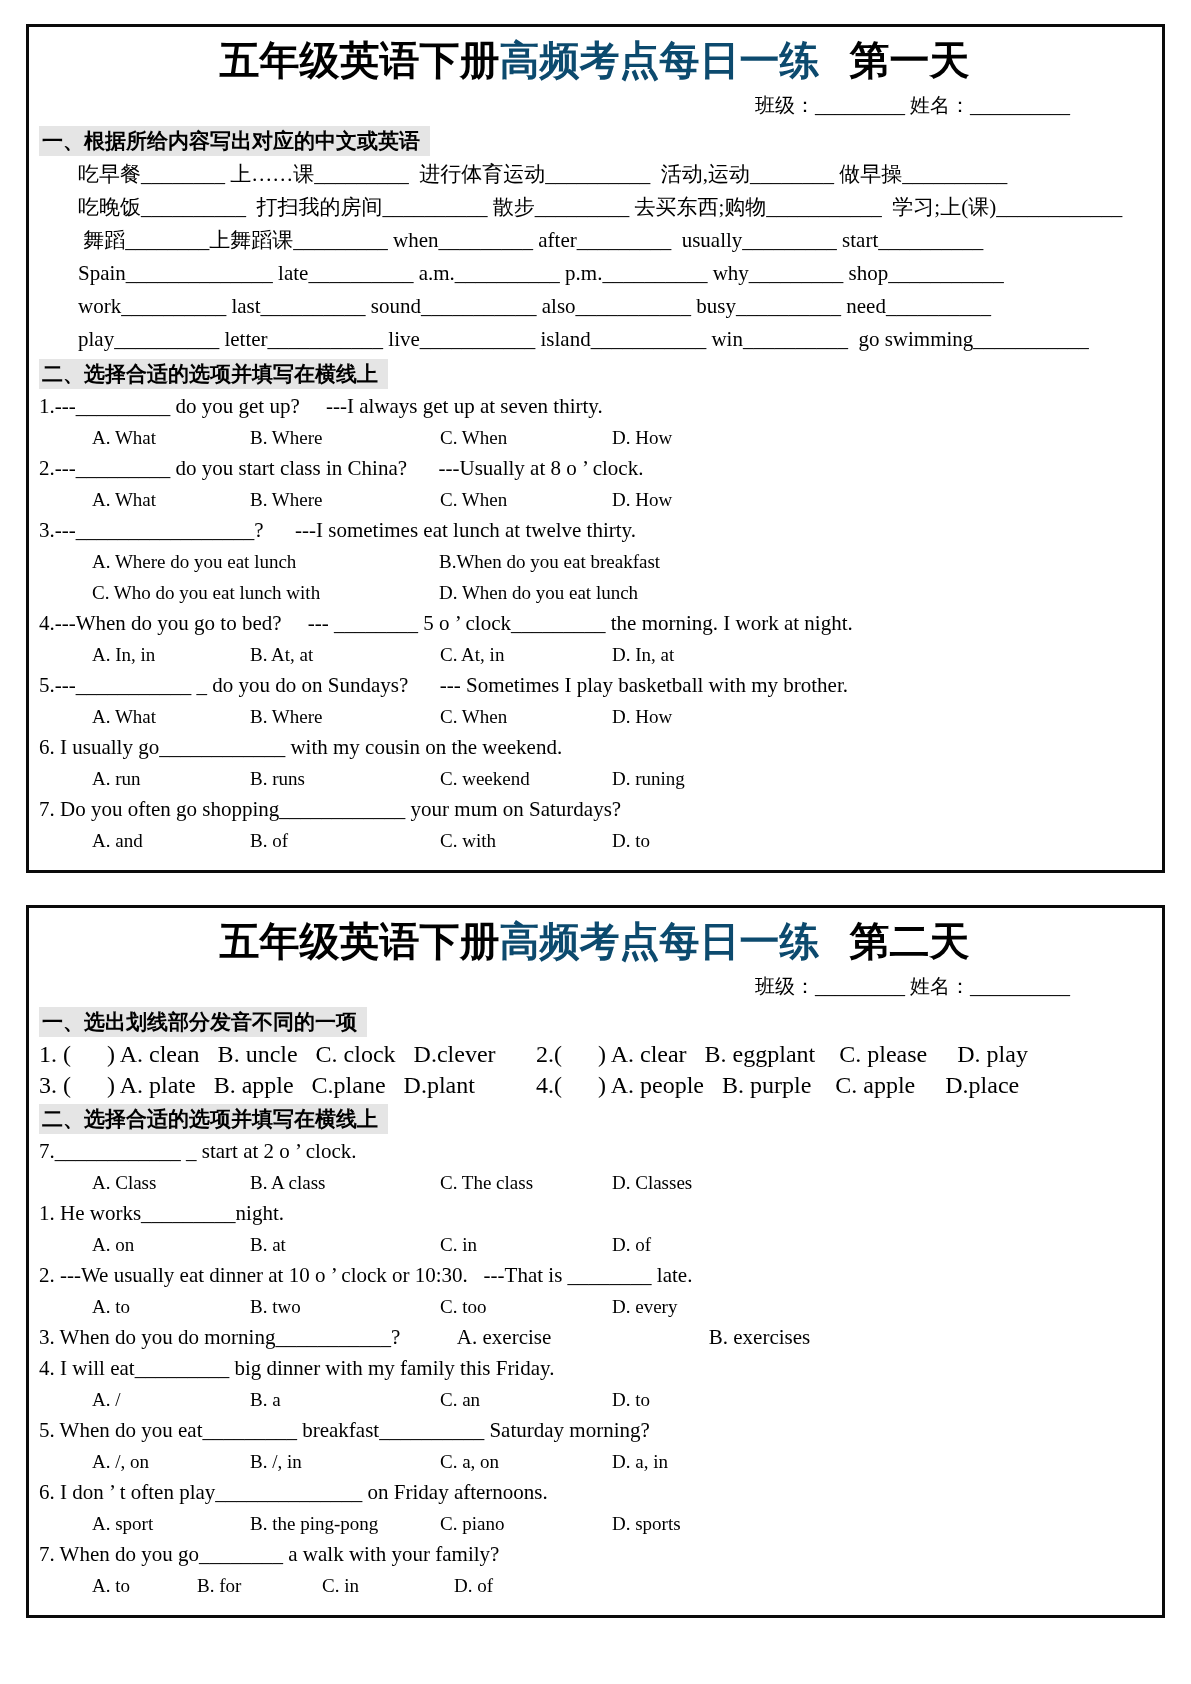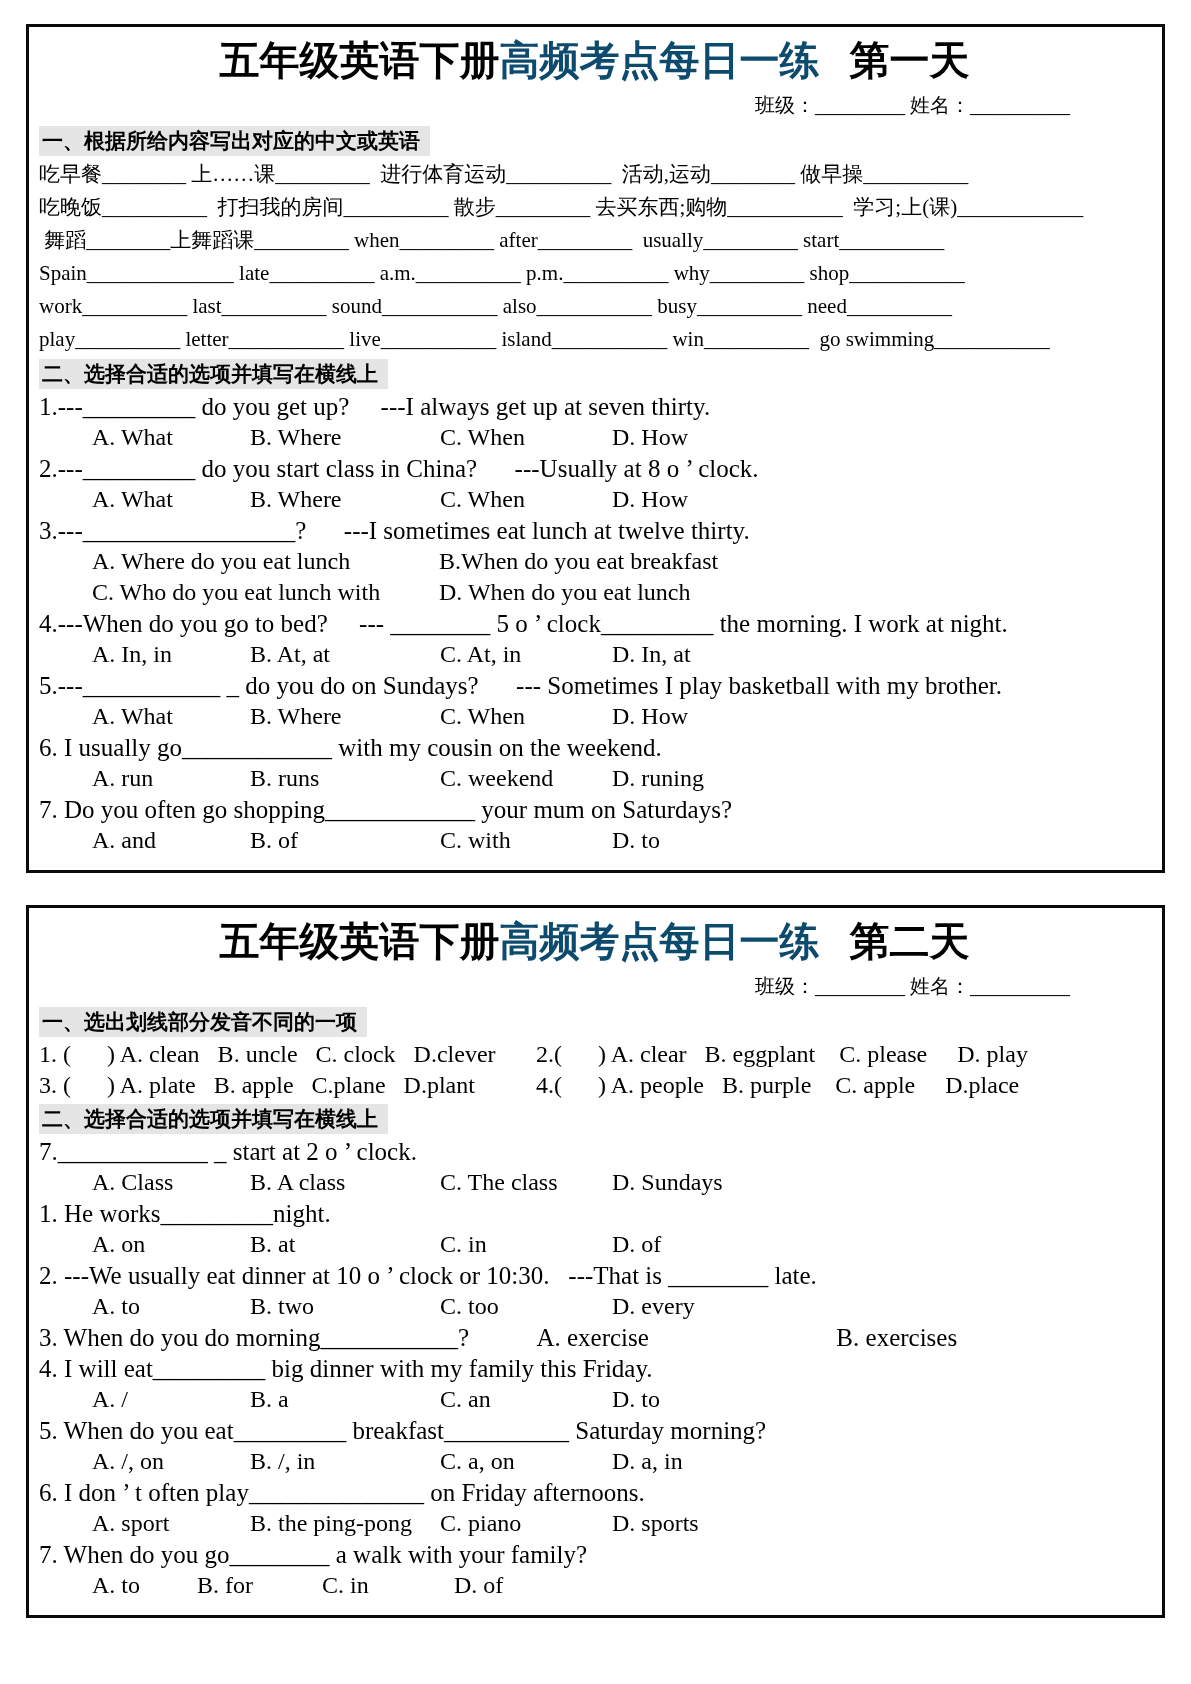--- a/index.html
+++ b/index.html
@@ -39,39 +39,40 @@
     font-size: 21px;
     line-height: 28px;
     padding: 1px 10px 1px 3px;
     margin: 2px 0 2px 0;
   }
   .section { margin-top: 1px; }
   .vocab-row {
     font-size: 21px;
     line-height: 33px;
     white-space: pre-wrap;
+    margin-left: 39px;
   }
   .ph-row {
     display: flex;
     font-size: 24px;
     line-height: 31px;
     justify-content: flex-end;
   }
   .ph-cell { white-space: pre-wrap; }
   .ph-cell:first-child { width: 497px; flex: 0 0 auto; }
   .ph-cell:last-child { flex: 1; }
   .stem {
-    font-size: 25px;
+    font-size: 21px;
     line-height: 31px;
     white-space: pre-wrap;
   }
   .opt-row {
     display: flex;
     padding-left: 53px;
-    font-size: 24px;
+    font-size: 19px;
     line-height: 31px;
   }
   .opt { white-space: pre; flex: 0 0 auto; }
   .opt-row.cols4 .opt:nth-child(1) { width: 158px; }
   .opt-row.cols4 .opt:nth-child(2) { width: 190px; }
   .opt-row.cols4 .opt:nth-child(3) { width: 172px; }
   .opt-row.cols4 .opt:nth-child(4) { flex: 1; }
   .opt-row.narrow .opt:nth-child(1) { width: 105px; }
   .opt-row.narrow .opt:nth-child(2) { width: 125px; }
   .opt-row.narrow .opt:nth-child(3) { width: 132px; }
@@ -155,21 +156,21 @@
         </div><div class="ph-row">
           <span class="ph-cell">3. (      ) A. plate   B. apple   C.plane   D.plant</span>
           <span class="ph-cell">4.(      ) A. people   B. purple    C. apple     D.place</span>
         </div></div>
       <div class="section"><div class="sec-header">二、选择合适的选项并填写在横线上</div><div class="question">
           <div class="stem">7.____________ _ start at 2 o ’ clock.</div>
           <div class="opt-row cols4">
             <span class="opt">A. Class</span>
             <span class="opt">B. A class</span>
             <span class="opt">C. The class</span>
-            <span class="opt">D. Sundays</span>
+            <span class="opt">D. Classes</span>
           </div>
         </div><div class="question">
           <div class="stem">1. He works_________night.</div>
           <div class="opt-row cols4">
             <span class="opt">A. on</span>
             <span class="opt">B. at</span>
             <span class="opt">C. in</span>
             <span class="opt">D. of</span>
           </div>
         </div><div class="question">

